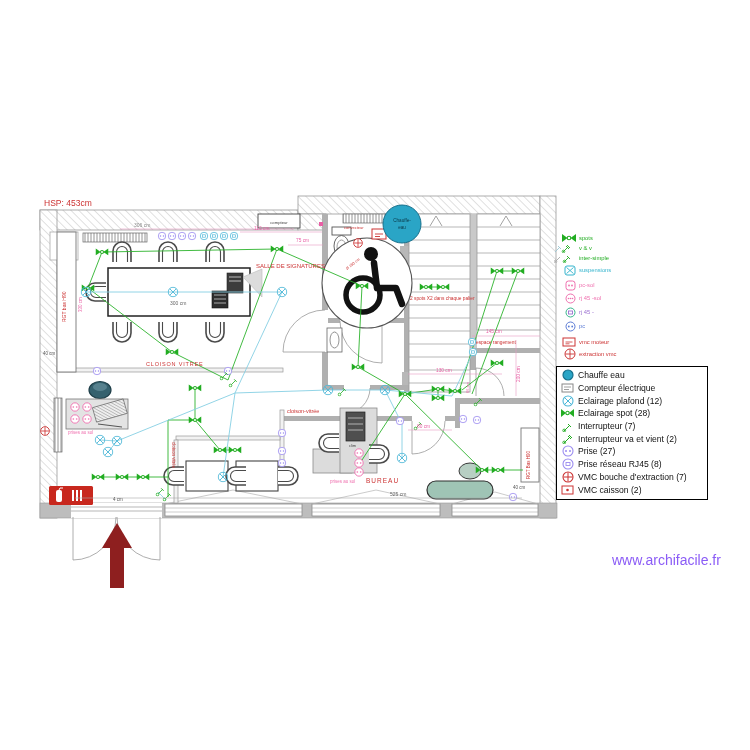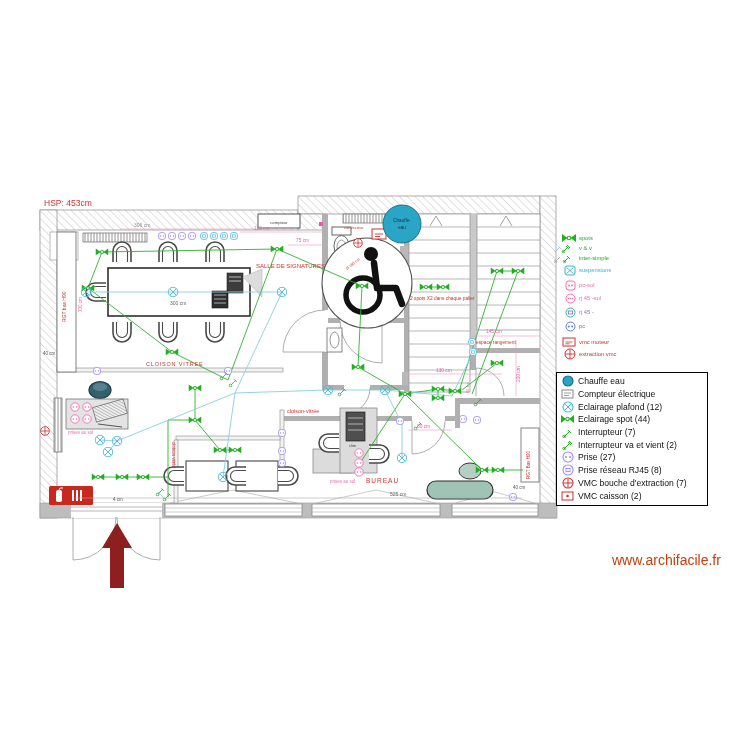--- a/index.html
+++ b/index.html
@@ -1,30 +1,30 @@
 <!DOCTYPE html>
 <html><head>
 <meta charset="utf-8">
 <style>
   html,body{margin:0;padding:0;background:#fff;}
   .canvas{position:relative;width:750px;height:750px;background:#fff;font-family:"Liberation Sans",sans-serif;overflow:hidden;text-align:center;}
   svg text{font-family:"Liberation Sans",sans-serif;}
   
-  .legend{position:absolute;left:556px;top:366px;width:152px;height:134px;border:1.5px solid #000;background:#fff;box-sizing:border-box;padding:2px 2px 0 4px;margin-top:6px;}
+  .legend{position:absolute;left:556px;top:366px;width:152px;height:134px;border:1.5px solid #000;background:#fff;box-sizing:border-box;padding:2px 2px 0 4px;}
   .lrow{display:flex;align-items:center;height:12.7px;white-space:nowrap;}
   .licon{width:13px;height:12px;margin-right:4px;flex:none;display:flex;align-items:center;justify-content:center;}
   .llab{font-size:8.6px;color:#111;}
   
   .mini{position:absolute;left:552px;top:233px;width:140px;}
   .mrow{display:flex;align-items:center;height:10px;white-space:nowrap;}
   .micon{width:24px;height:10px;margin-right:3px;flex:none;display:flex;align-items:center;justify-content:flex-end;}
   .mlab{font-size:5.8px;}
   .mt2{margin-top:2px}.mt5{margin-top:5px}.mt3{margin-top:3px}.mt4{margin-top:4px}.mt6{margin-top:6px}
   .c-green{color:#22ad22}.c-cyan{color:#35b4cd}.c-pink{color:#ef6fae}.c-purple{color:#9a6fd0}.c-blue{color:#5b7bd5}.c-red{color:#cc3333}
-  .wm{position:absolute;left:612px;top:552px;font-size:14px;color:#c2410c;}
+  .wm{position:absolute;left:612px;top:552px;font-size:14px;color:#8b5cf6;}
 </style>
 </head>
 <body>
 
 <div class="canvas">
 
 <svg width="750" height="750" viewBox="0 0 750 750">
   <defs>
     <pattern id="hatch" width="5.5" height="5.5" patternUnits="userSpaceOnUse" patternTransform="rotate(-45)">
       <rect width="5.5" height="5.5" fill="#fff"></rect>
@@ -505,21 +505,21 @@
     <span class="llab">Eclairage plafond (12)</span>
   </div>
   <div class="lrow">
     <span class="licon">
           <svg width="13" height="8">
             <polygon points="0,0 5,4 0,8" fill="#22ad22"></polygon>
             <polygon points="13,0 8,4 13,8" fill="#22ad22"></polygon>
             <circle cx="6.5" cy="4" r="1.7" fill="#fff" stroke="#22ad22" stroke-width="1.1"></circle>
           </svg>
         </span>
-    <span class="llab">Eclairage spot (44)</span>
+    <span class="llab">Eclairage spot (28)</span>
   </div>
   <div class="lrow">
     <span class="licon">
           <svg width="11" height="11">
             <path d="M2,10 L8,4 M6,3 L9,6" stroke="#22ad22" stroke-width="1" fill="none"></path>
             <circle cx="2.2" cy="9.5" r="1.4" fill="none" stroke="#22ad22" stroke-width="0.9"></circle>
           </svg>
         </span>
     <span class="llab">Interrupteur (7)</span>
   </div>

